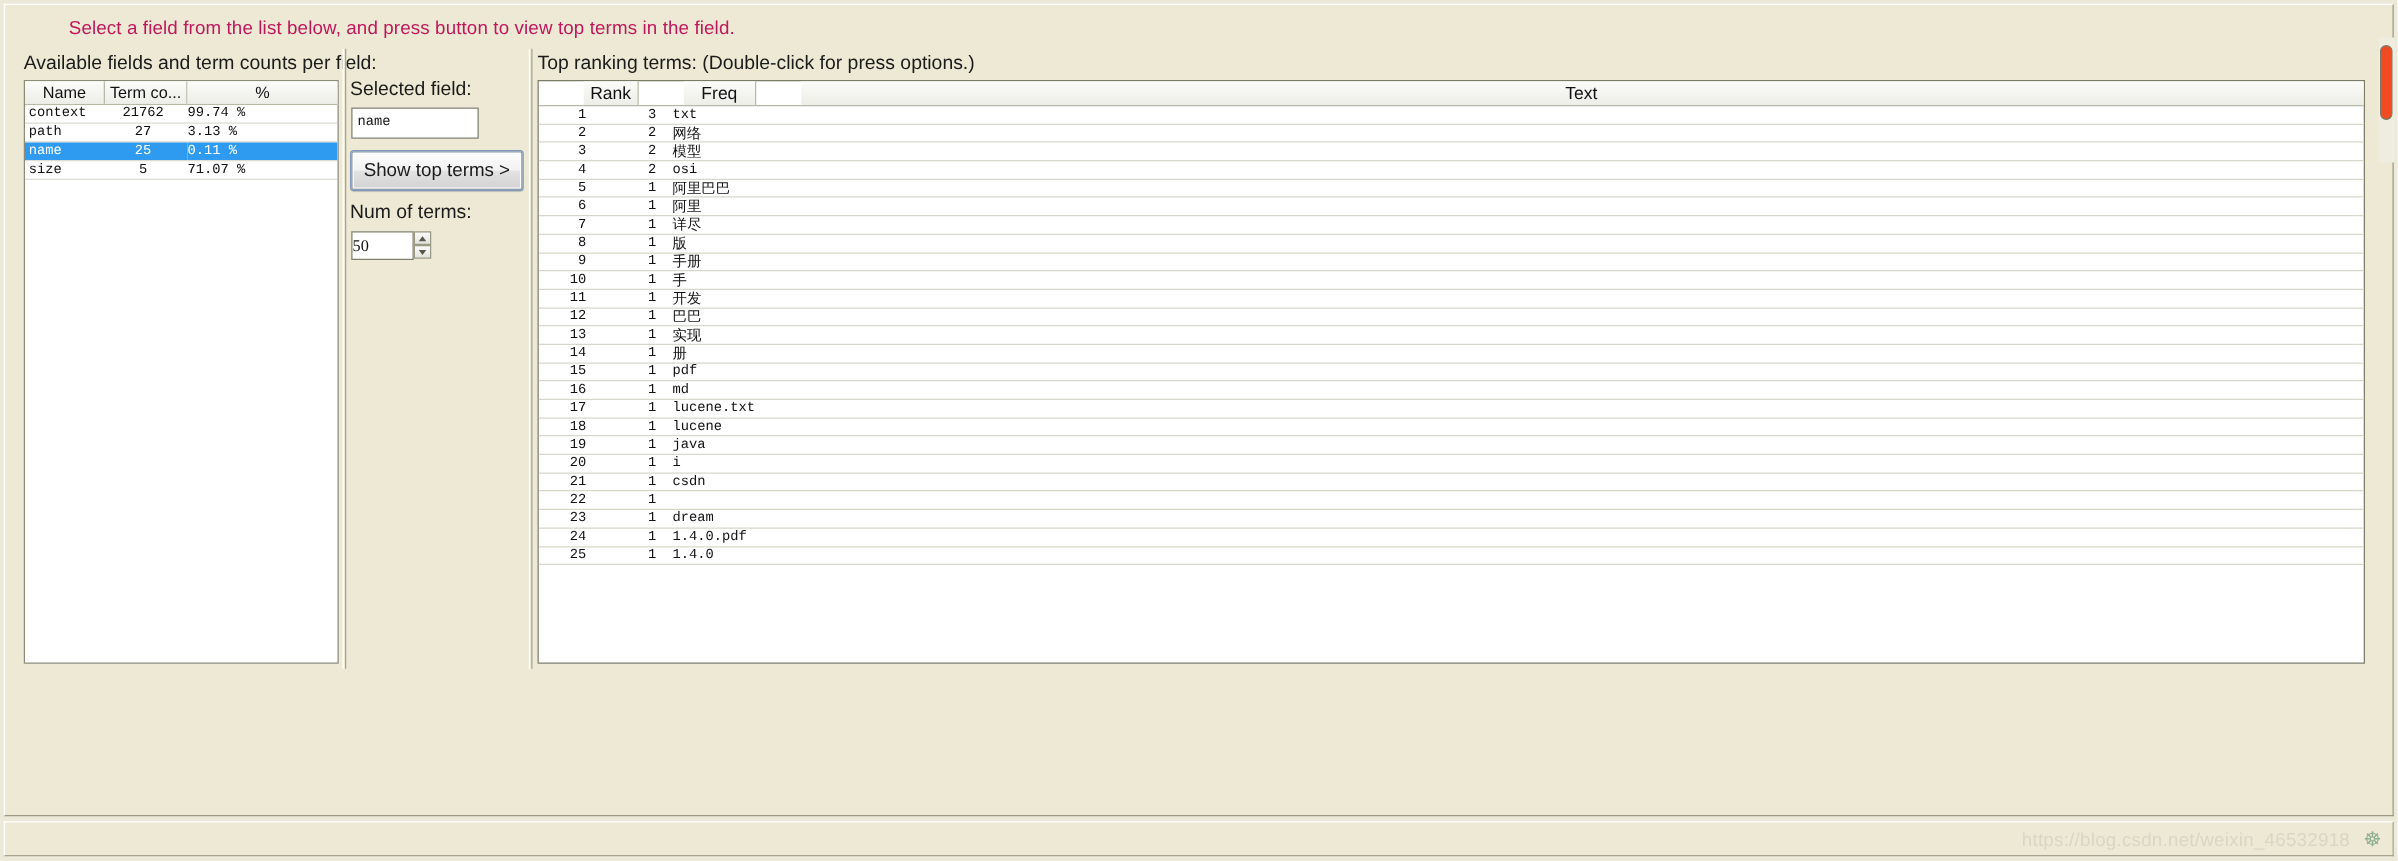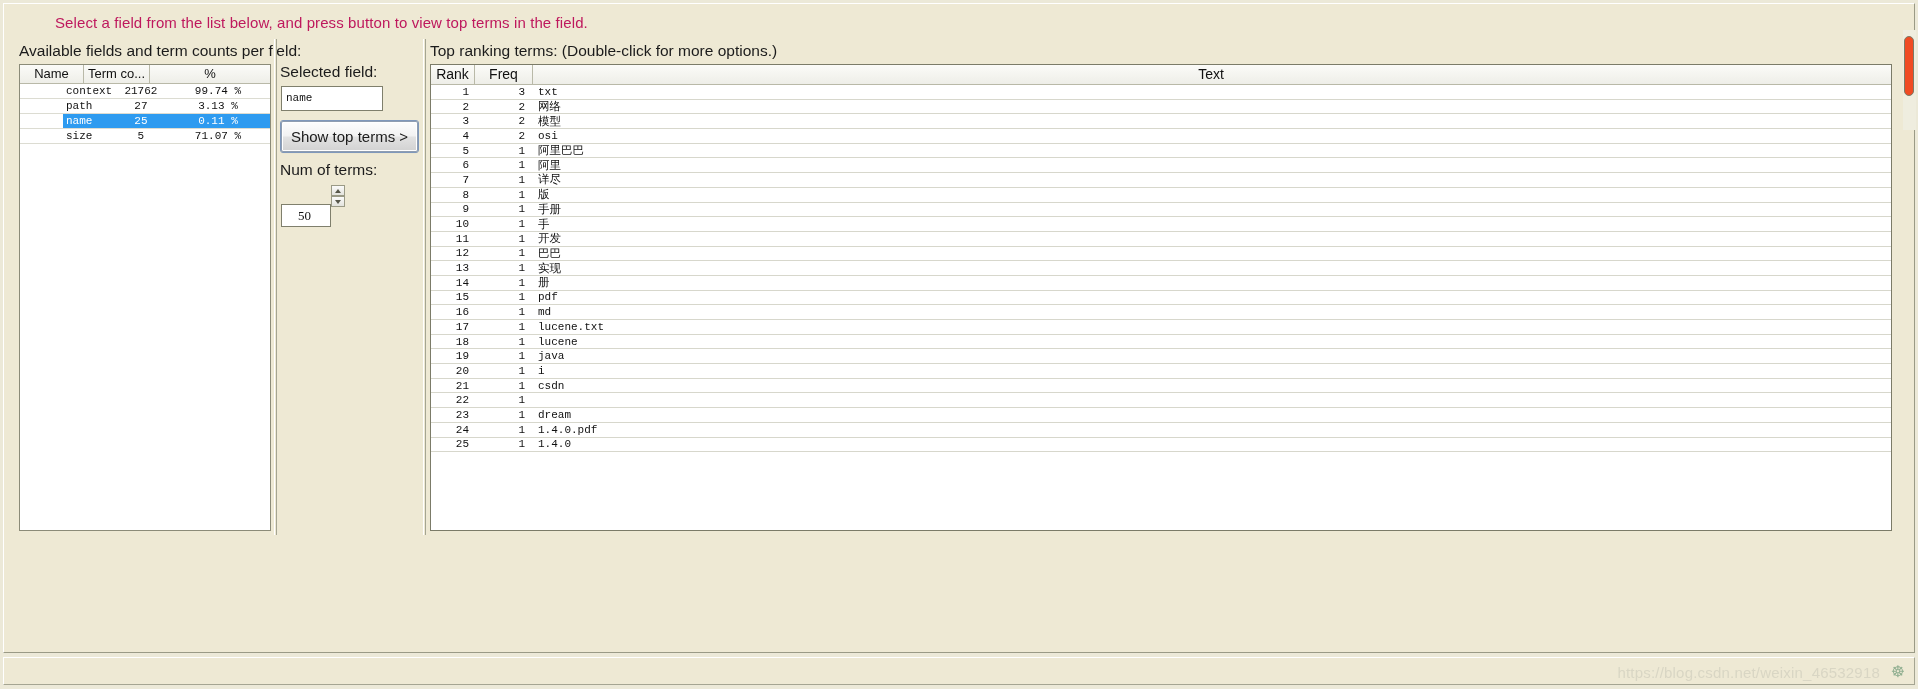--- a/index.html
+++ b/index.html
@@ -90,23 +90,23 @@
 
   .fields-row {
     display: flex;
     height: 15px;
     border-bottom: 1px solid #dcdcd2;
     font-family: "Liberation Mono", monospace;
     font-size: 11px;
     color: #111;
   }
   .fields-row > div { line-height: 14px; overflow: hidden; white-space: nowrap; }
-  .fr-name { width: 64px; padding-left: 3px; text-align: left; margin-left: 43px; }
+  .fr-name { width: 64px; padding-left: 3px; text-align: left; }
   .fr-count { width: 66px; padding-right: 5px; text-align: center; }
-  .fr-pct { width: 120px; padding-right: 5px; text-align: center; }
+  .fr-pct { width: 120px; padding-right: 5px; text-align: left; }
 
   .fields-row.selected .fr-name,
   .fields-row.selected .fr-count,
   .fields-row.selected .fr-pct {
     background: #2e9bf0;
     color: #ffffff;
   }
   .fields-row.selected .fr-name { background: #2e9bf0; }
 
   
@@ -160,25 +160,24 @@
     width: 64px; height: 23px;
   }
   .spinner-input {
     position: absolute;
     left: 0; top: 0;
     width: 50px; height: 23px;
     background: #ffffff;
     border: 1px solid #7f7f6c;
     font-size: 13px;
     color: #111;
-    text-align: center;
+    text-align: left;
     padding-right: 3px;
     line-height: 21px;
     font-family: "Liberation Serif", serif;
-    margin-top: 19px;
   }
   .spinner-btns {
     position: absolute;
     left: 50px; top: 0;
     width: 14px; height: 23px;
   }
   .spin-up, .spin-down {
     position: absolute;
     left: 0;
     width: 14px; height: 11px;
@@ -221,20 +220,21 @@
   }
   .terms-head > div {
     font-size: 14px;
     color: #111;
     line-height: 19px;
     text-align: center;
     background: linear-gradient(#fbfbf8,#eeeee8);
     border-right: 1px solid #b9b9a8;
     overflow: hidden;
     white-space: nowrap;
+    margin-left: 36px;
   }
   .th-rank { width: 44px; }
   .th-freq { width: 58px; }
   .th-text { flex: 1; text-align: right; padding-right: 2px; border-right: none !important; }
 
   .terms-row {
     display: flex;
     height: 14.7px;
     border-bottom: 1px solid #d7d7cc;
     font-family: "Liberation Mono", monospace;
@@ -353,21 +353,21 @@
         <div class="spinner-btns">
           <div class="spin-up">
               <i></i>
             </div>
           <div class="spin-down">
               <i></i>
             </div>
         </div>
       </div>
 
-      <div class="section-label" id="lbl-terms">Top ranking terms: (Double-click for more options.)</div>
+      <div class="section-label" id="lbl-terms">Top ranking terms: (Double-click for press options.)</div>
 
       <div class="terms-box">
         <div class="terms-head">
           <div class="th-rank">Rank</div>
           <div class="th-freq">Freq</div>
           <div class="th-text">Text</div>
         </div>
         <div id="terms-body">
             <div class="terms-row">
               <div class="tr-rank">1</div>

